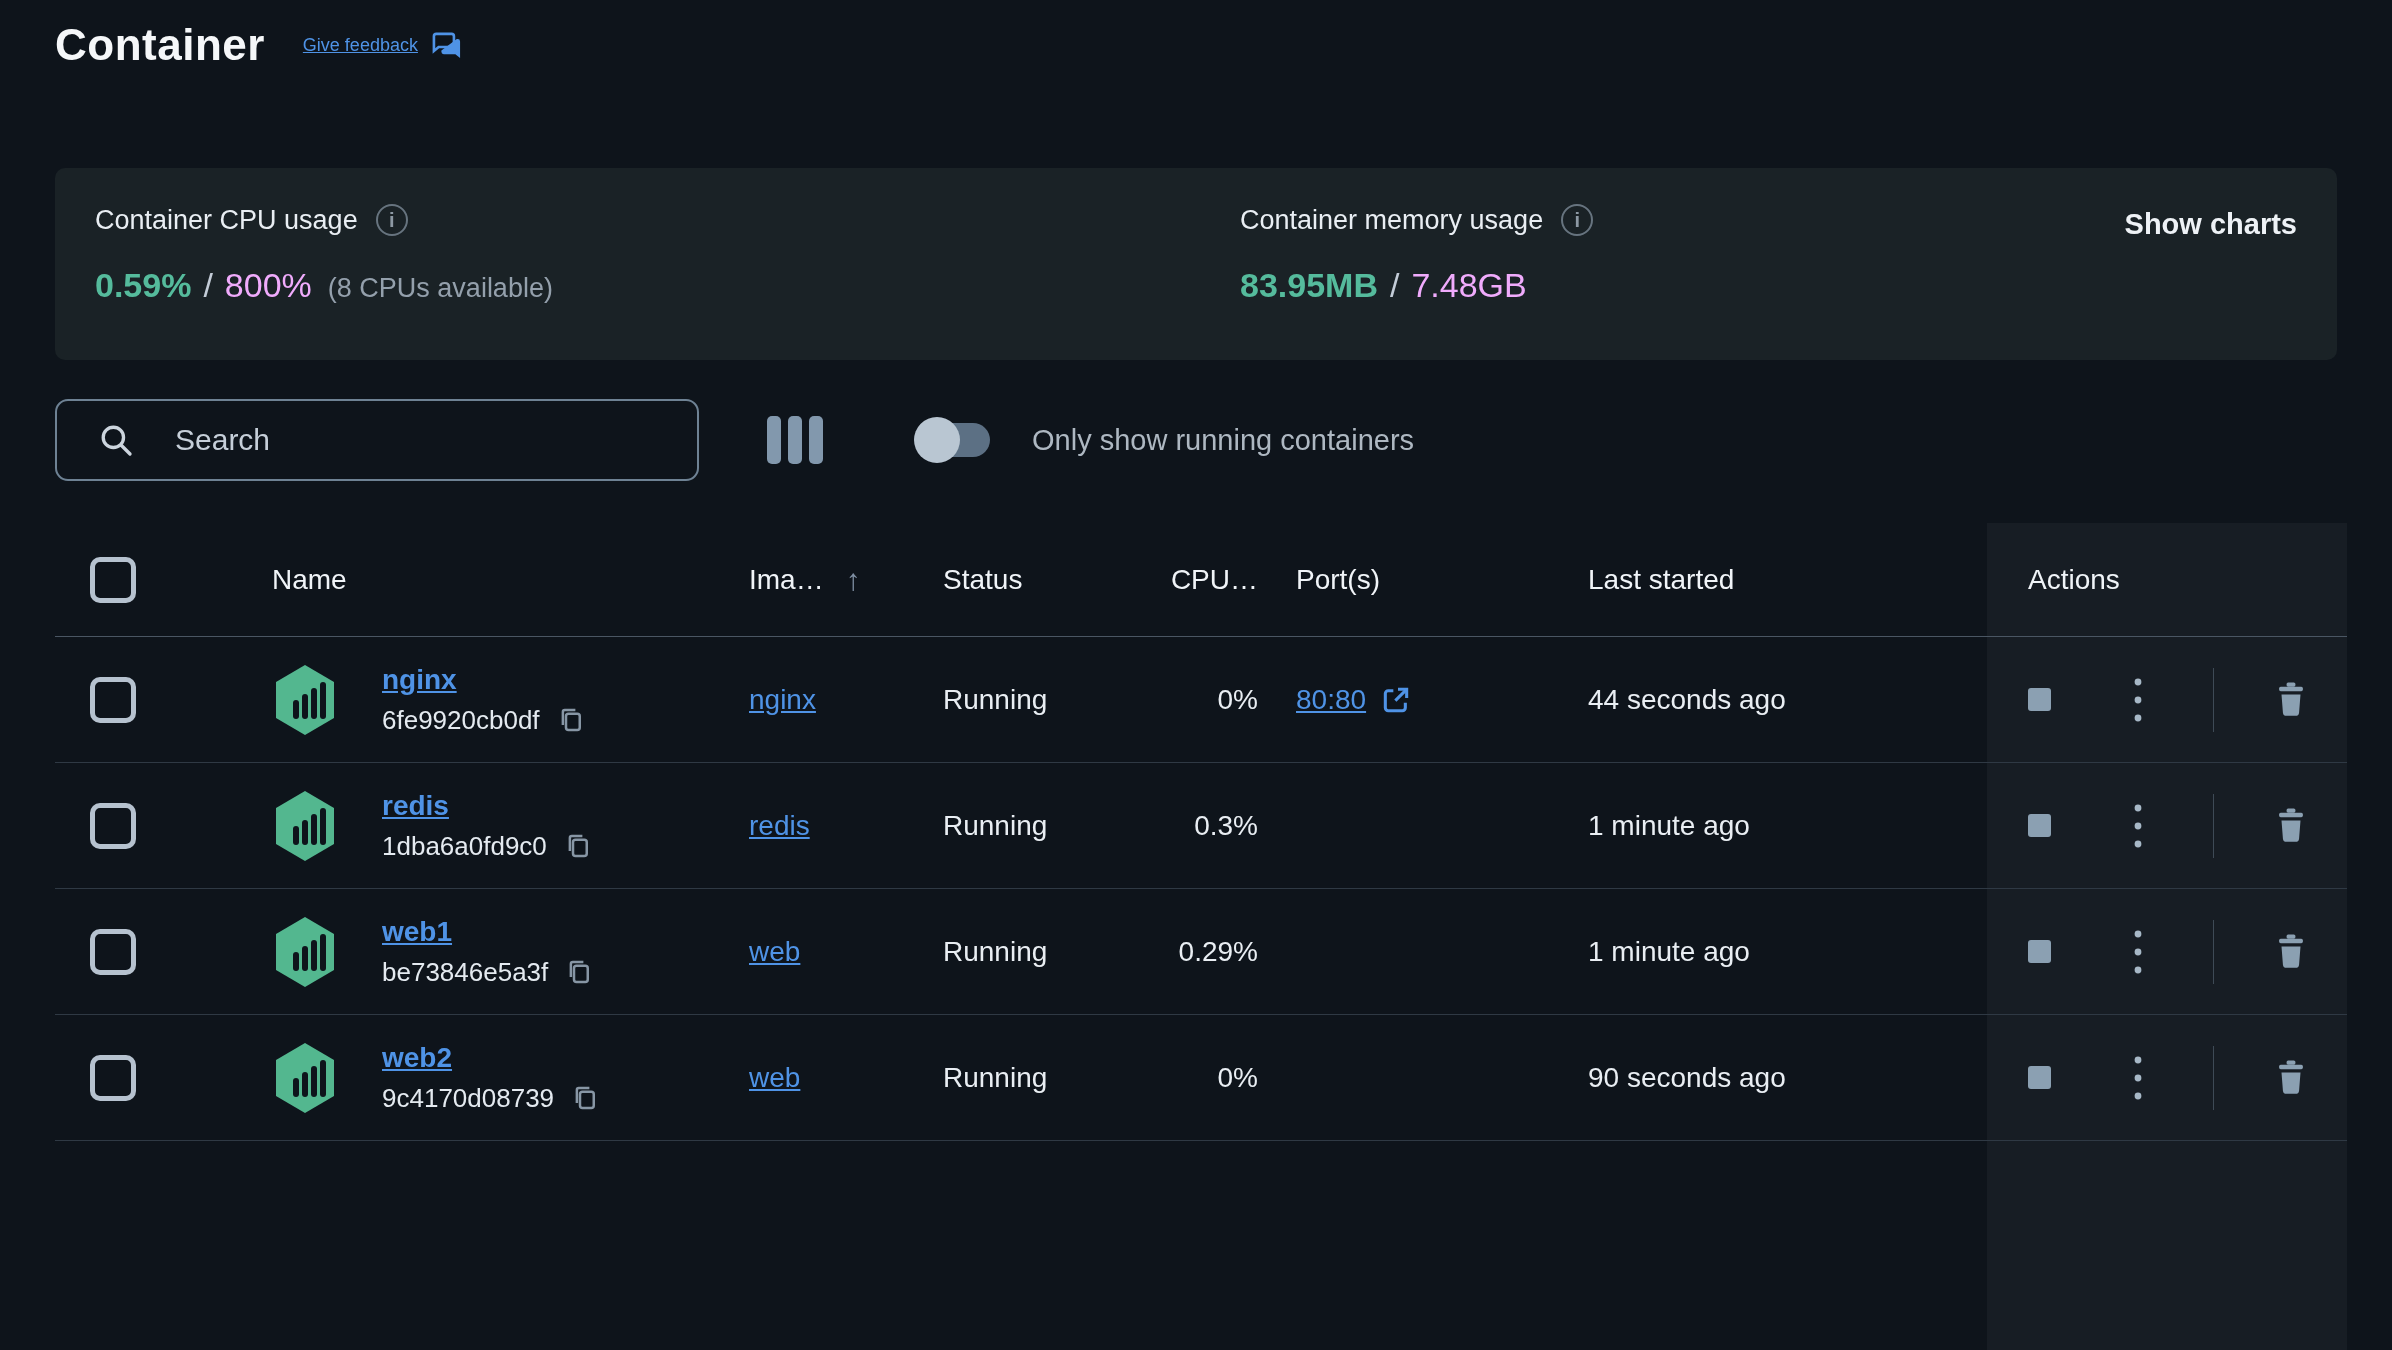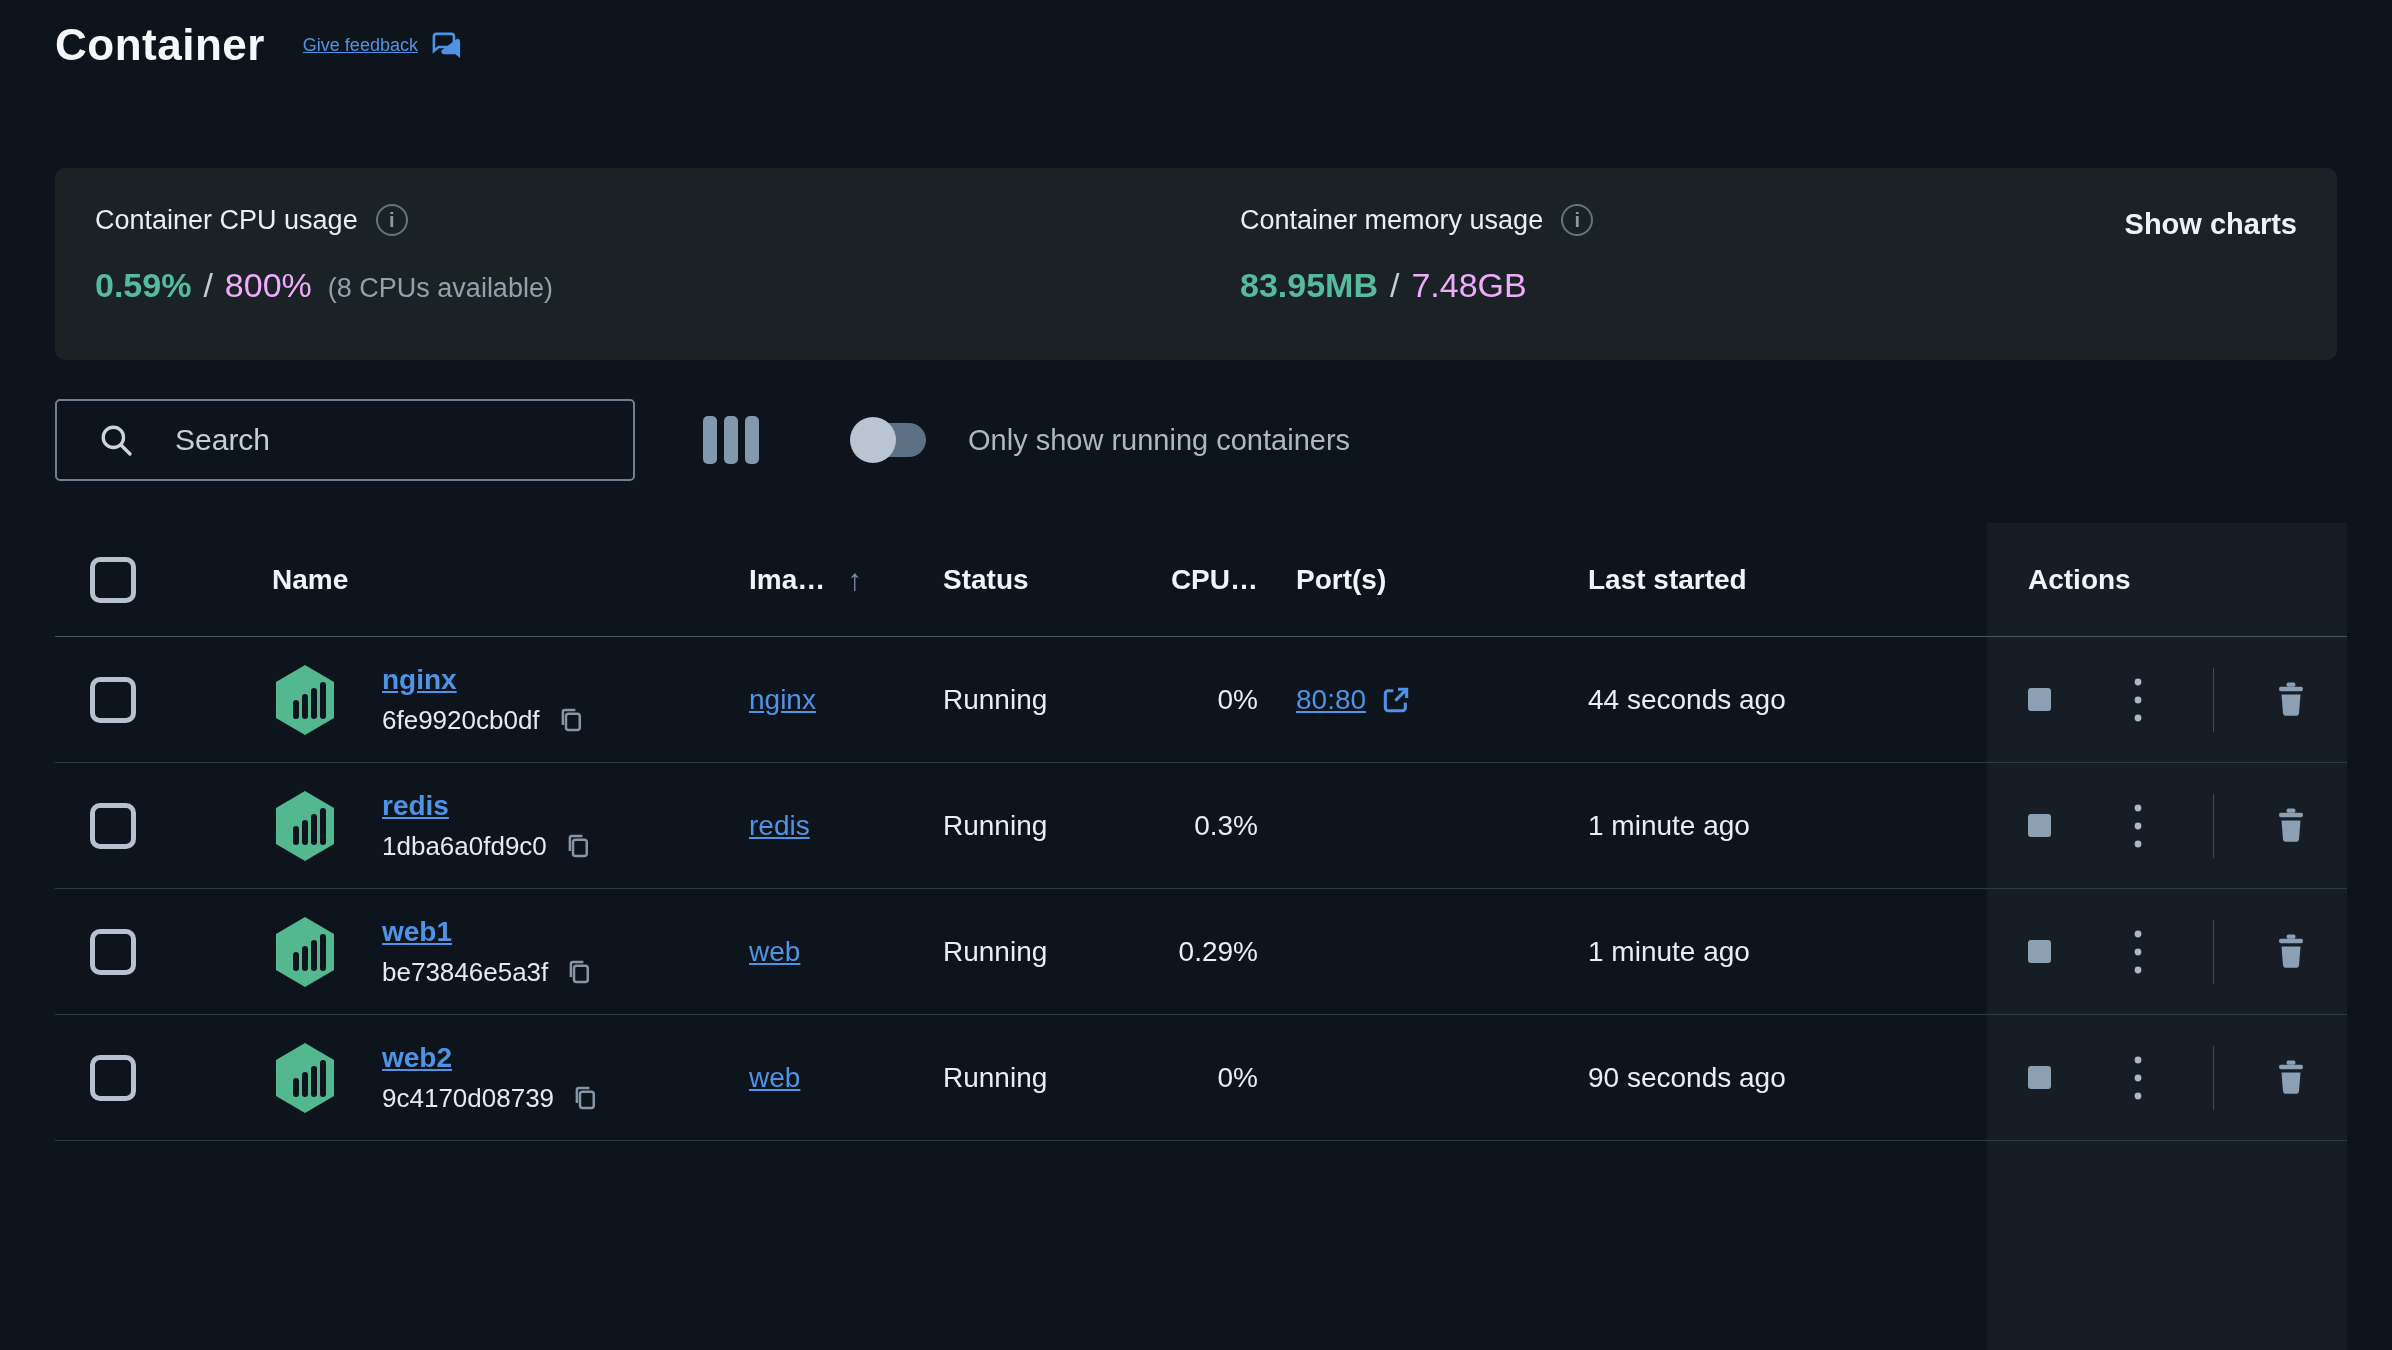--- a/index.html
+++ b/index.html
@@ -45,21 +45,21 @@
   .show-charts {
     position:absolute; right:40px; top:40px;
     background:none; border:none; color:#eef2f6;
     font-size:29px; font-weight:700; cursor:pointer;
     font-family:inherit;
   }
 
   
   .toolbar { position:absolute; left:55px; top:398px; height:84px; display:flex; align-items:center; }
   .searchbox {
-    width:580px; height:82px; border:2px solid #6e8294; border-radius:5px;
+    width:644px; height:82px; border:2px solid #6e8294; border-radius:13px;
     display:flex; align-items:center; background:transparent;
   }
   .searchbox svg { width:42px; height:42px; margin-left:38px; flex:0 0 auto; }
   .searchbox input {
     background:transparent; border:none; outline:none;
     color:#e8eef4; font-size:30px; margin-left:38px; width:420px;
     font-family:inherit;
   }
   .searchbox input::placeholder { color:#c6cfd9; opacity:1; }
   .columns-btn { margin-left:68px; display:flex; gap:7px; cursor:pointer; }
@@ -77,21 +77,21 @@
 
   
   .table { position:absolute; left:55px; top:523px; width:2292px; z-index:1; }
   .trow {
     display:grid;
     grid-template-columns:217px 475px 194px 159px 158px 328px 401px 360px;
     align-items:stretch;
   }
   .trow > div { display:flex; align-items:center; }
   .thead { height:114px; border-bottom:1px solid #4a5663; }
-  .thead .cell-label { font-size:28px; font-weight:700; color:#f0f4f8; white-space:nowrap; }
+  .thead .cell-label { font-size:28px; font-weight:400; color:#f0f4f8; white-space:nowrap; }
   .tbody-row { height:126px; border-bottom:1px solid #2f3944; }
 
   .cell-check { padding-left:35px; }
   .checkbox {
     width:46px; height:46px; border:5px solid #b6c2cf; border-radius:10px;
     background:transparent; cursor:pointer; flex:0 0 auto;
   }
   .cell-image { padding-left:2px; gap:22px; }
   .sort-arrow { font-size:30px; color:#7f8fa3; font-weight:400; }
   .cell-status { padding-left:2px; }

